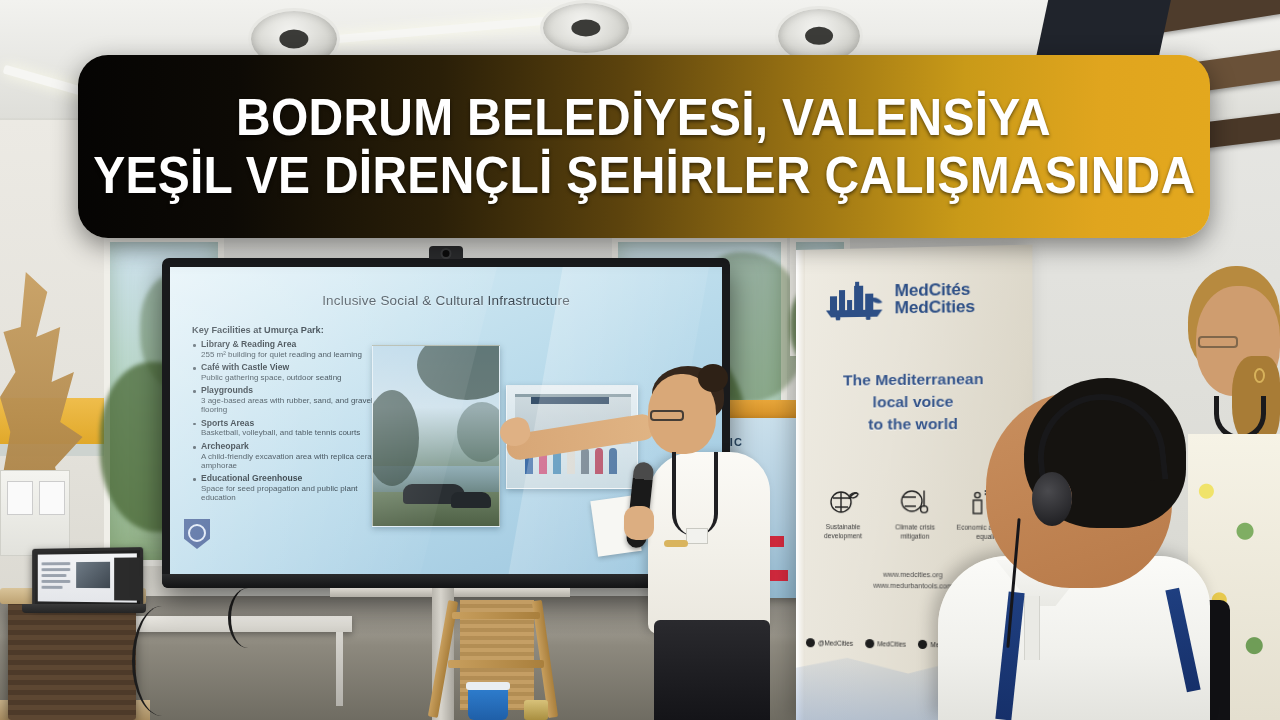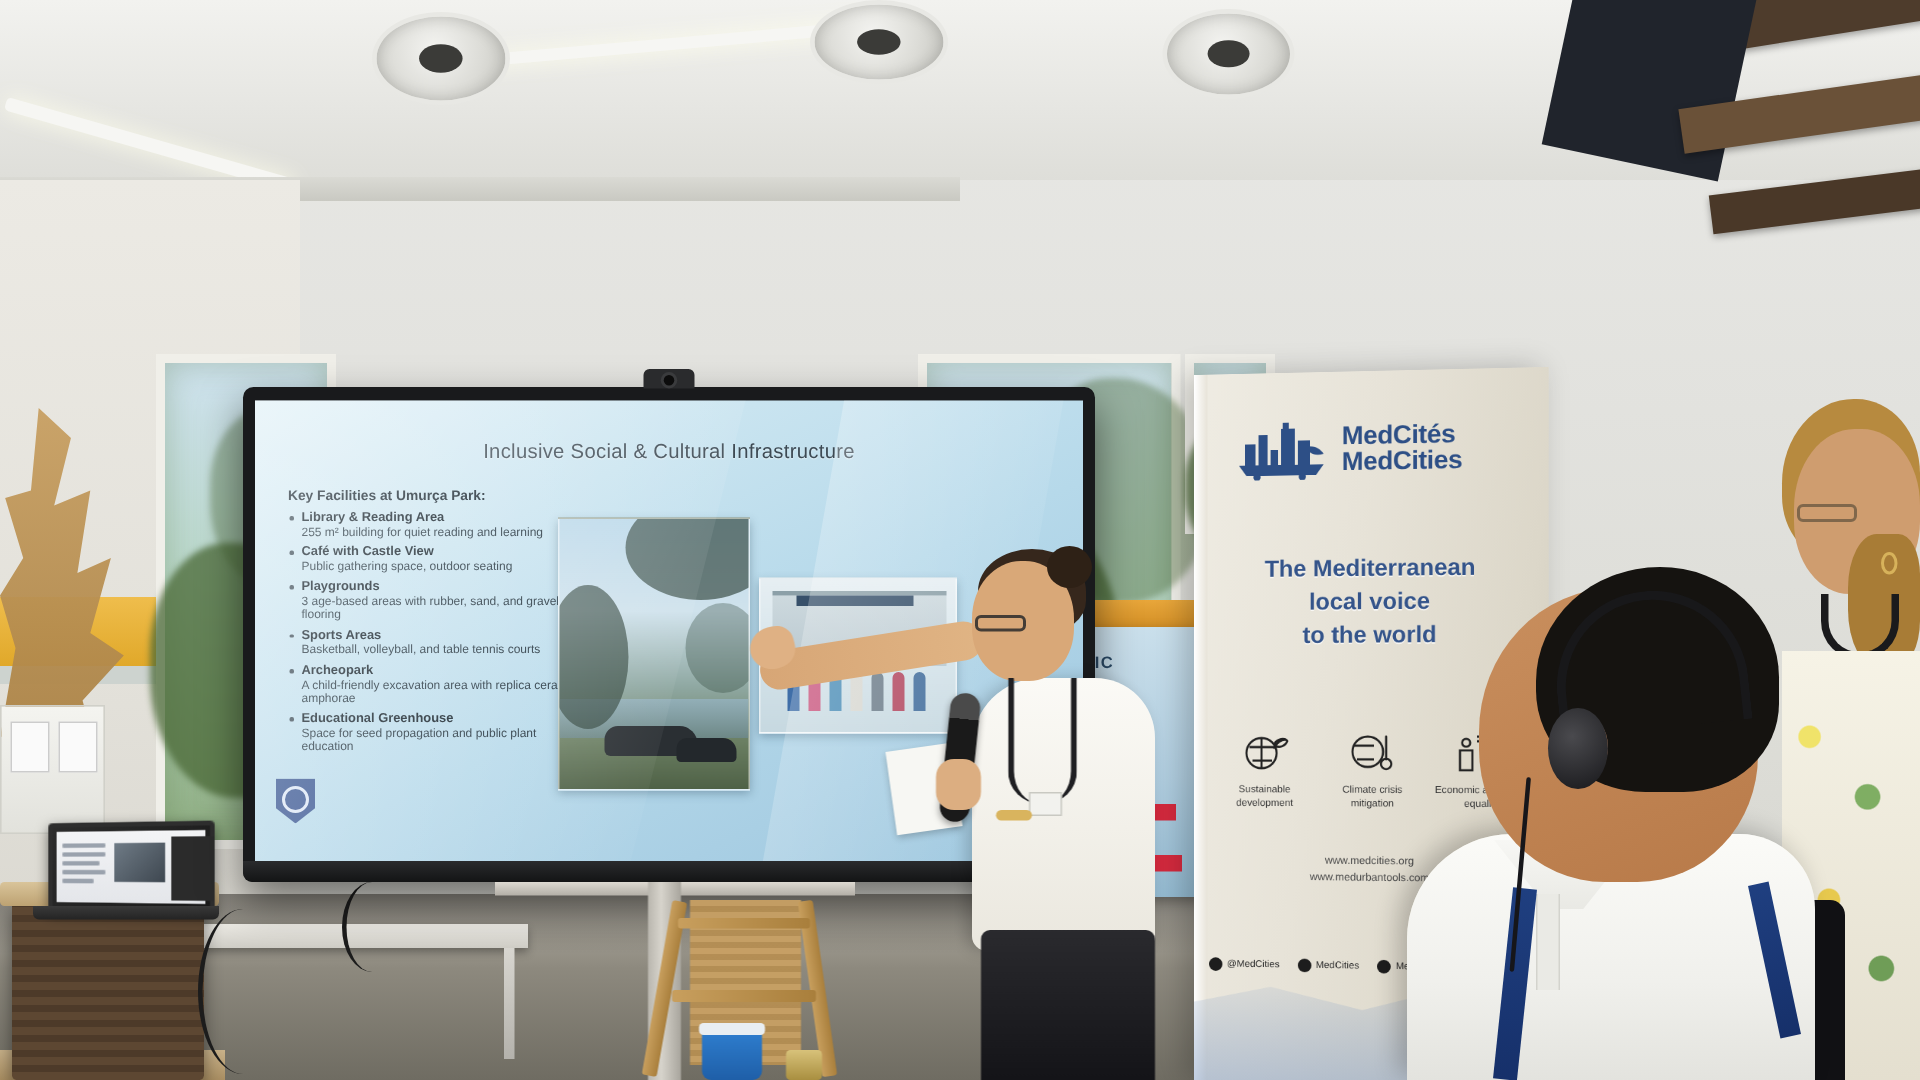--- a/index.html
+++ b/index.html
@@ -891,14 +891,18 @@
     <div class="man-lanyard-l"></div>
     <div class="man-lanyard-r"></div>
     <div class="man-head"></div>
     <div class="man-hair"></div>
     <div class="man-ear"></div>
     <div class="headset-band"></div>
     <div class="headset-cup"></div>
     <div class="headset-wire"></div>
   </div>
 
+  <div class="headline">
+    <div class="headline-line l1">BODRUM BELEDİYESİ, VALENSİYA</div>
+    <div class="headline-line l2">YEŞİL VE DİRENÇLİ ŞEHİRLER ÇALIŞMASINDA</div>
+  </div>
 
 </div>
 
 </body></html>

